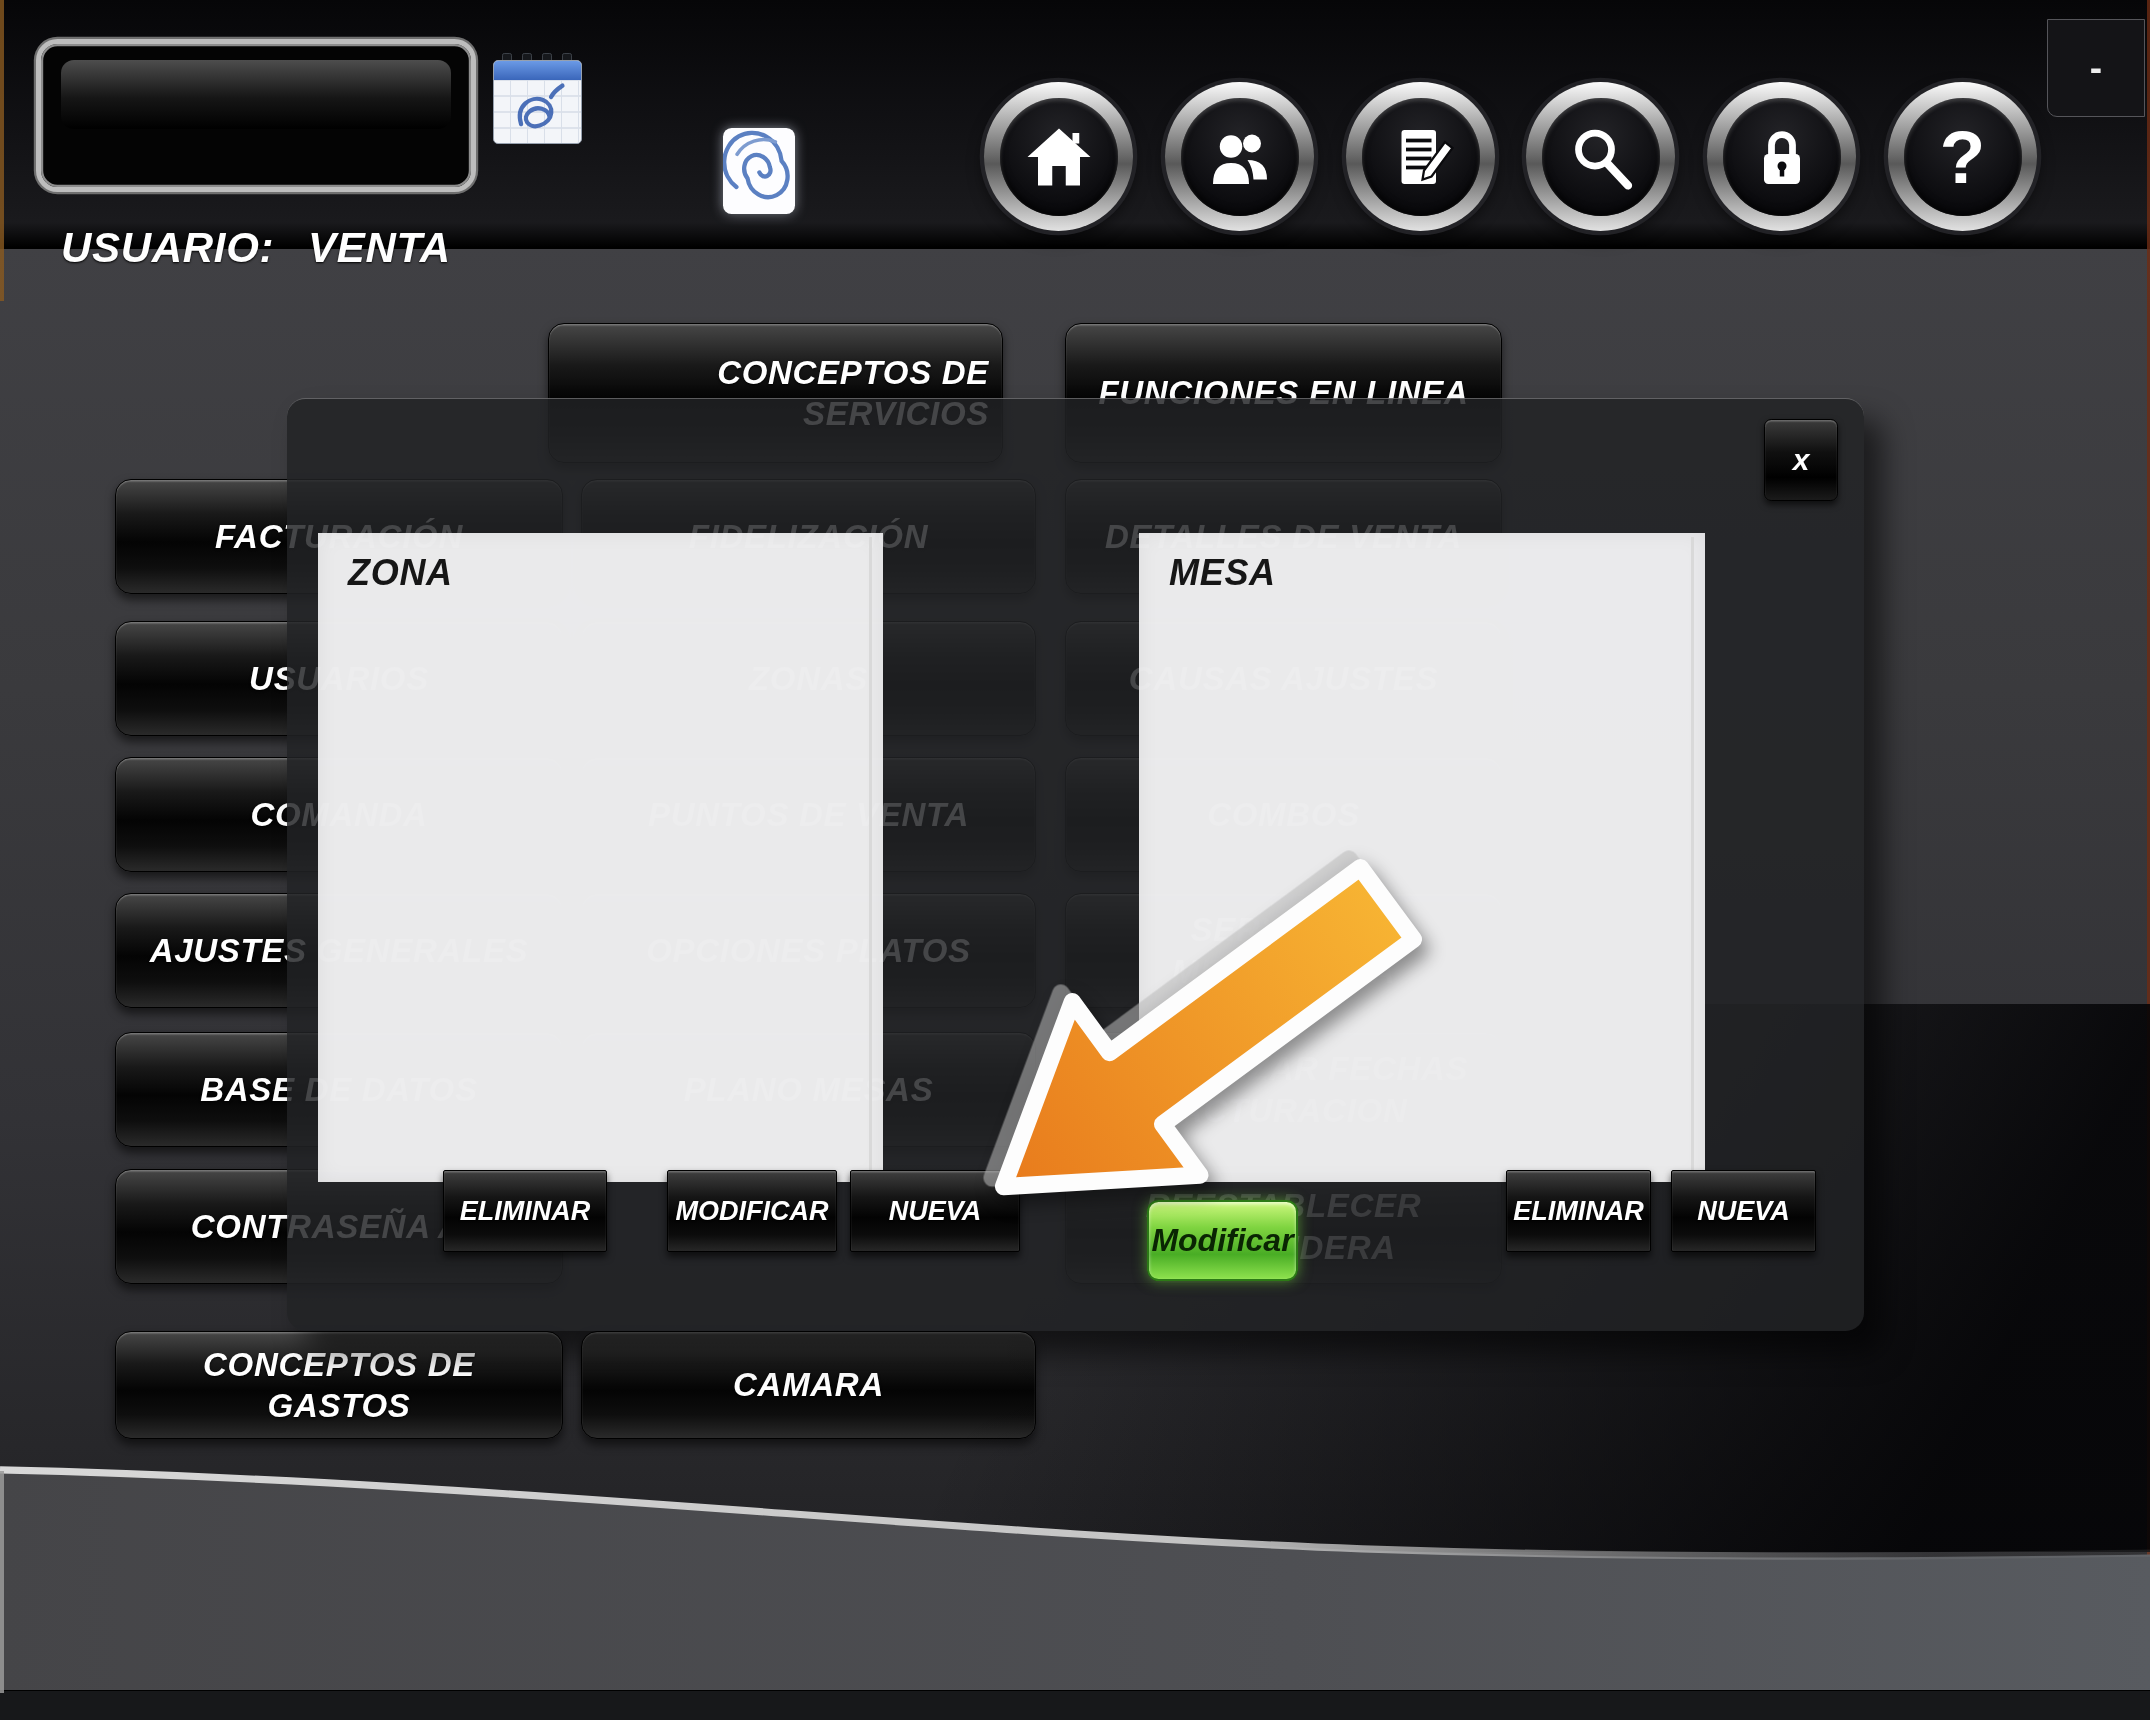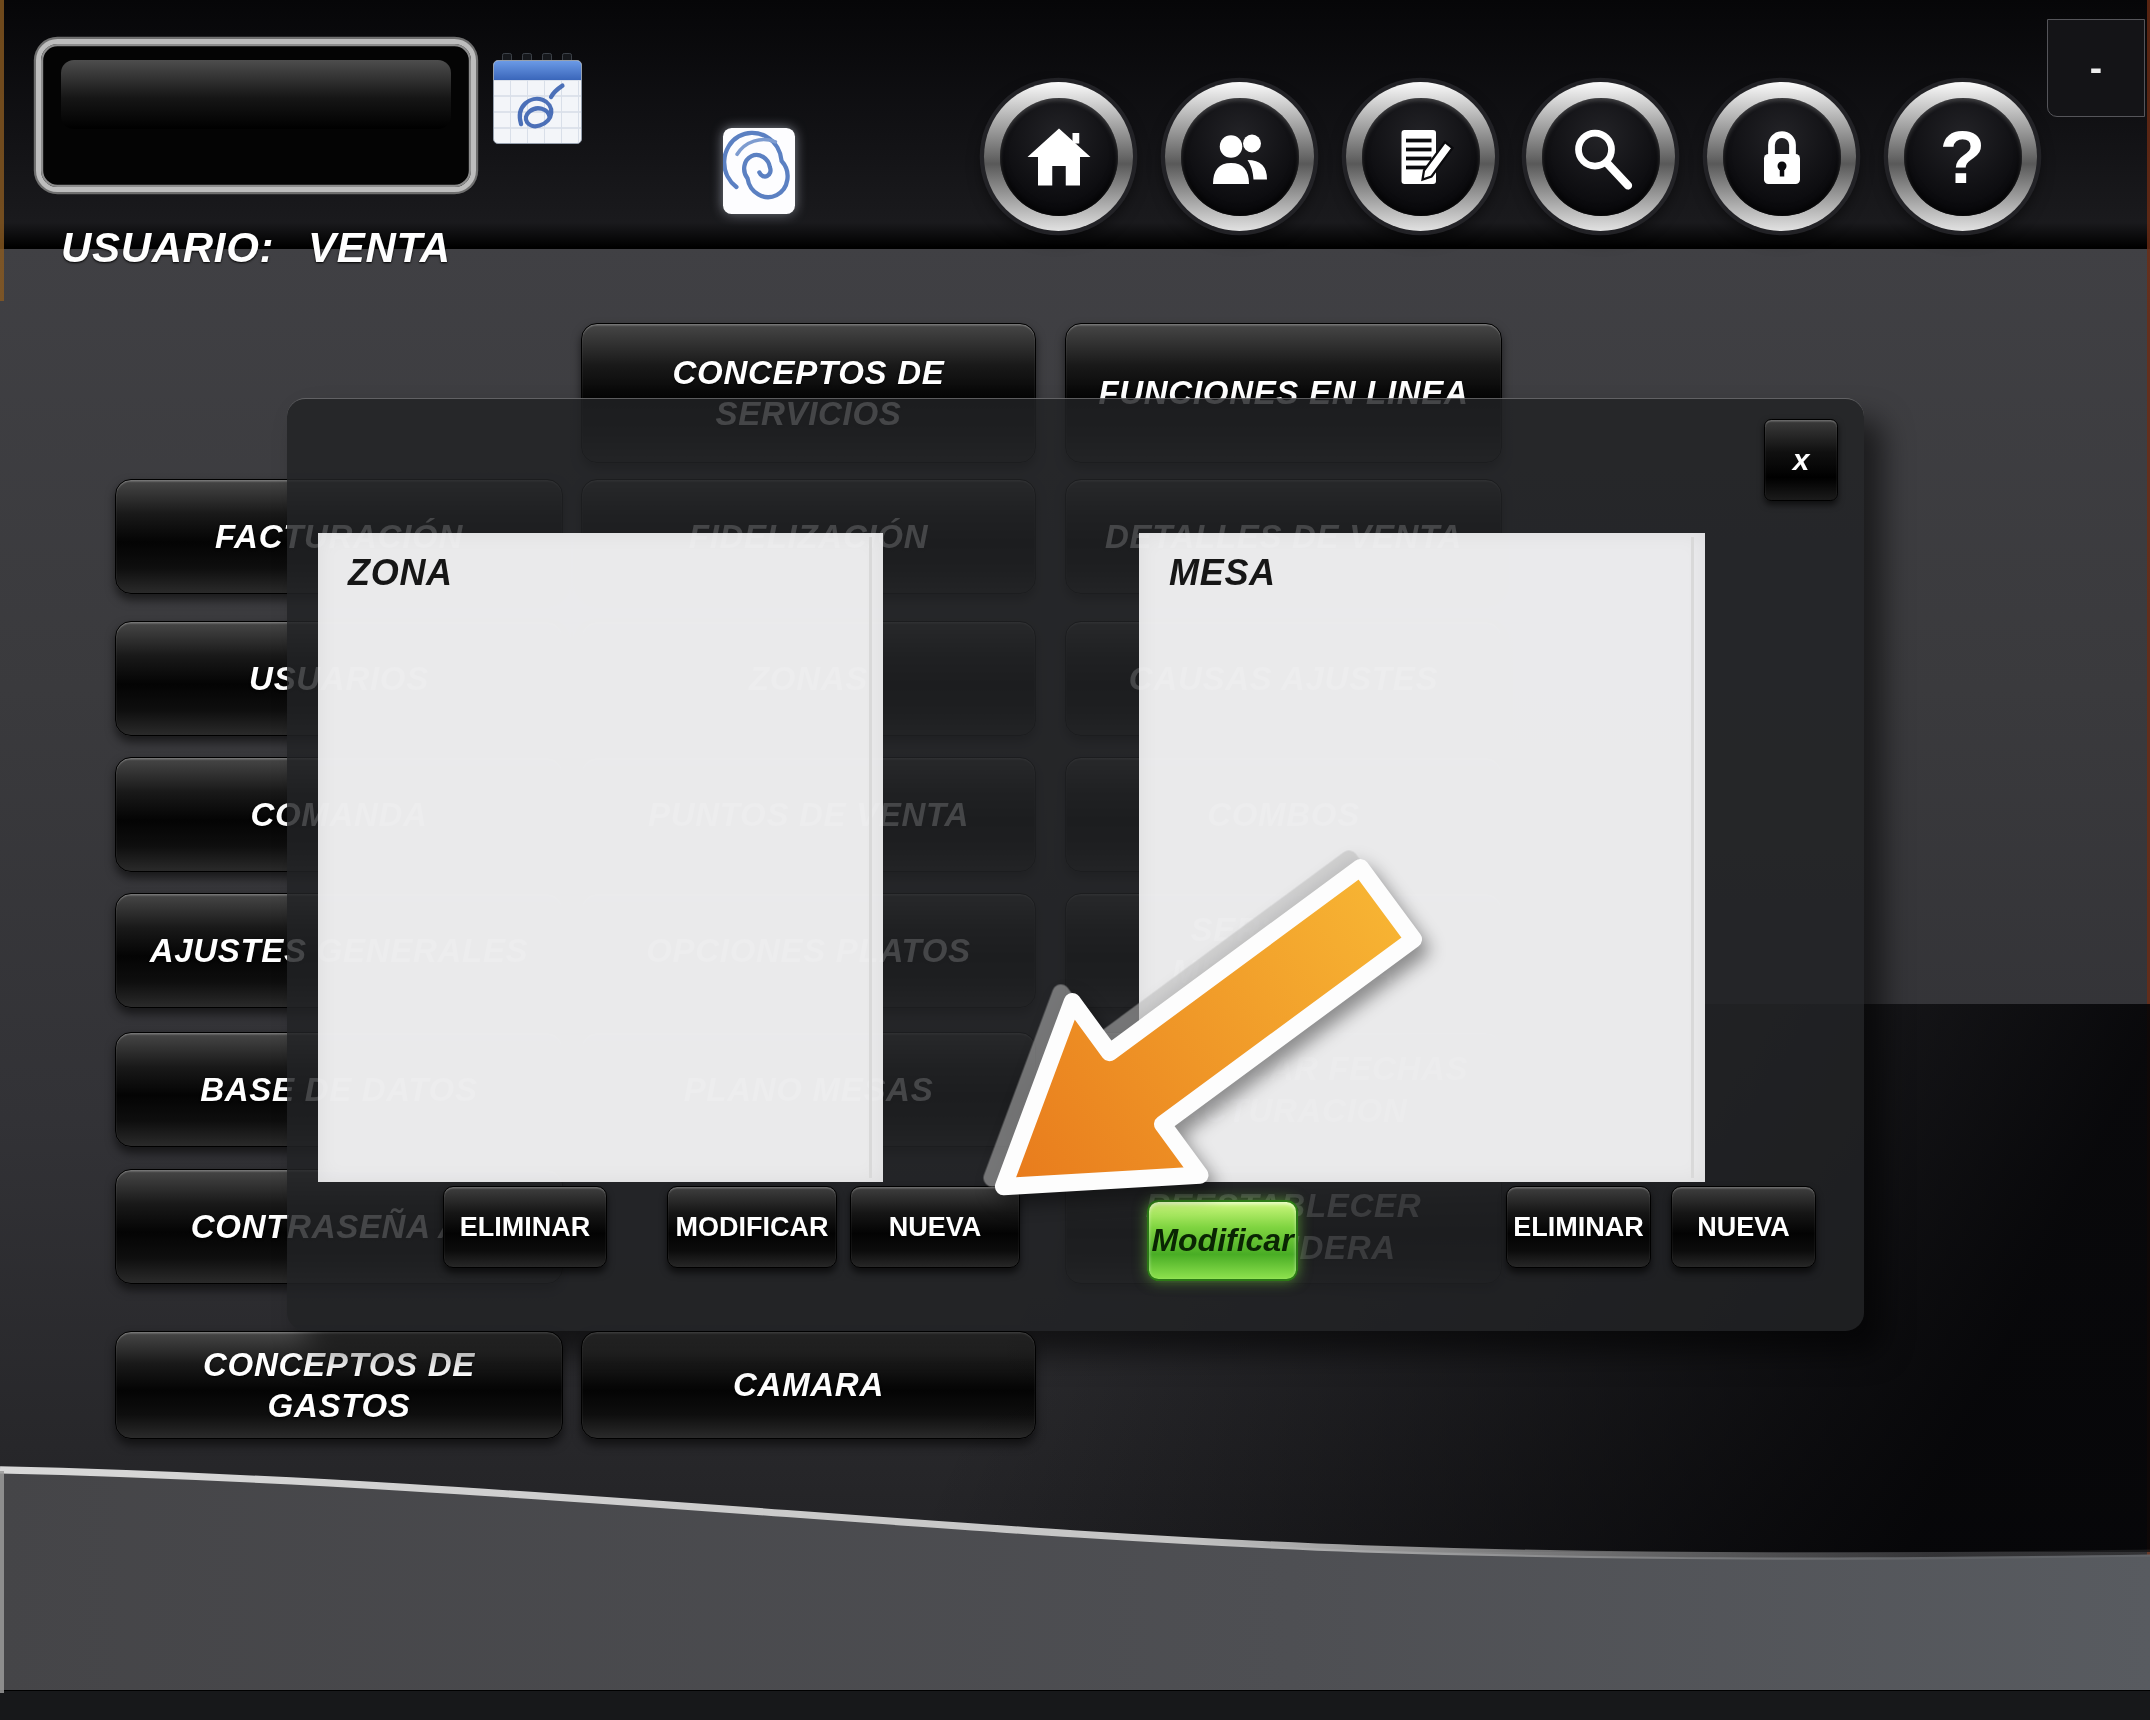--- a/index.html
+++ b/index.html
@@ -52,25 +52,25 @@
             text-shadow:0 1.4px 2.2px #000;line-height:1.25;padding:0 13px;box-sizing:border-box;}
   
   #dialog{left:287px;top:398px;width:1577px;height:932px;border-radius:18.6px;
           background:rgba(33,34,37,0.84);border-top:1.4px solid rgba(170,170,170,.45);
           box-shadow:18.6px 21.5px 29px rgba(0,0,0,.55);}
   .listbox{position:absolute;top:134px;height:649px;background:rgba(250,250,251,0.93);
           box-shadow:inset 0 0 21.5px rgba(0,0,0,.06);}
   .listbox-title{position:absolute;left:30px;top:18.6px;color:#161616;font-weight:bold;
           font-style:italic;font-size:36px;letter-spacing:0.7px;}
   .scroll-line{position:absolute;right:11.5px;top:4.3px;bottom:4.3px;width:2.2px;background:#d9d9d9;}
-  .action-btn{position:absolute;height:80px;border-radius:10px;border:1.4px solid #000;
+  .action-btn{position:absolute;height:80px;border-radius:2px;border:1.4px solid #000;
           background:linear-gradient(180deg,#3f3f3f 0%,#161616 32%,#030303 58%,#0c0c0c 80%,#272727 100%);
           box-shadow:0 4.3px 7.2px rgba(0,0,0,.6), inset 0 1.4px 1.4px rgba(255,255,255,.25);
-          color:#fff;font-weight:bold;font-size:27px;
-          display:flex;align-items:center;justify-content:center;text-shadow:0 1.4px 1.4px #000;margin-top:16px;}
+          color:#fff;font-weight:bold;font-style:italic;font-size:27px;
+          display:flex;align-items:center;justify-content:center;text-shadow:0 1.4px 1.4px #000;}
   #close-btn{position:absolute;left:1477px;top:20px;width:72px;height:80px;border-radius:7.2px;
           border:1.4px solid #000;
           background:linear-gradient(180deg,#3c3c3c 0%,#101010 40%,#000 72%,#1b1b1b 100%);
           box-shadow:0 3.6px 6.5px rgba(0,0,0,.6), inset 0 1.4px 1.4px rgba(255,255,255,.25);
           color:#fff;font-weight:bold;font-style:italic;font-size:30px;
           display:flex;align-items:center;justify-content:center;}
   #green-btn{position:absolute;left:860px;top:801px;width:147px;height:77px;border-radius:11.5px;
           border:2.2px solid #2c7a16;
           background:linear-gradient(180deg,#cdf87e 0%,#7fd440 33%,#49ad25 68%,#8ee24e 100%);
           box-shadow:0 0 14.3px rgba(130,235,70,.5), inset 0 2.2px 3.6px rgba(255,255,255,.6);
@@ -179,21 +179,21 @@
   <div class="abs" id="minimize-btn">-</div>
 
   <div class="menu-btn" style="left:115px;top:479px;width:448px;height:115px;">FACTURACIÓN</div>
   <div class="menu-btn" style="left:115px;top:621px;width:448px;height:115px;">USUARIOS</div>
   <div class="menu-btn" style="left:115px;top:757px;width:448px;height:115px;">COMANDA</div>
   <div class="menu-btn" style="left:115px;top:893px;width:448px;height:115px;">AJUSTES GENERALES</div>
   <div class="menu-btn" style="left:115px;top:1032px;width:448px;height:115px;">BASE DE DATOS</div>
   <div class="menu-btn" style="left:115px;top:1169px;width:448px;height:115px;">CONTRASEÑA AD</div>
   <div class="menu-btn" style="left:115px;top:1331px;width:448px;height:108px;">CONCEPTOS DE GASTOS</div>
 
-  <div class="menu-btn" style="left:581px;top:323px;width:455px;height:140px;">CONCEPTOS DE SERVICIOS</div>
+  <div class="menu-btn" style="left:548px;top:323px;width:455px;height:140px;text-align:right;">CONCEPTOS DE SERVICIOS</div>
   <div class="menu-btn" style="left:581px;top:479px;width:455px;height:115px;">FIDELIZACIÓN</div>
   <div class="menu-btn" style="left:581px;top:621px;width:455px;height:115px;">ZONAS</div>
   <div class="menu-btn" style="left:581px;top:757px;width:455px;height:115px;">PUNTOS DE VENTA</div>
   <div class="menu-btn" style="left:581px;top:893px;width:455px;height:115px;">OPCIONES PLATOS</div>
   <div class="menu-btn" style="left:581px;top:1032px;width:455px;height:115px;">PLANO MESAS</div>
   <div class="menu-btn" style="left:581px;top:1331px;width:455px;height:108px;">CAMARA</div>
 
   <div class="menu-btn" style="left:1065px;top:323px;width:437px;height:140px;">FUNCIONES EN LINEA</div>
   <div class="menu-btn" style="left:1065px;top:479px;width:437px;height:115px;">DETALLES DE VENTA</div>
   <div class="menu-btn" style="left:1065px;top:621px;width:437px;height:115px;">CAUSAS AJUSTES</div>

